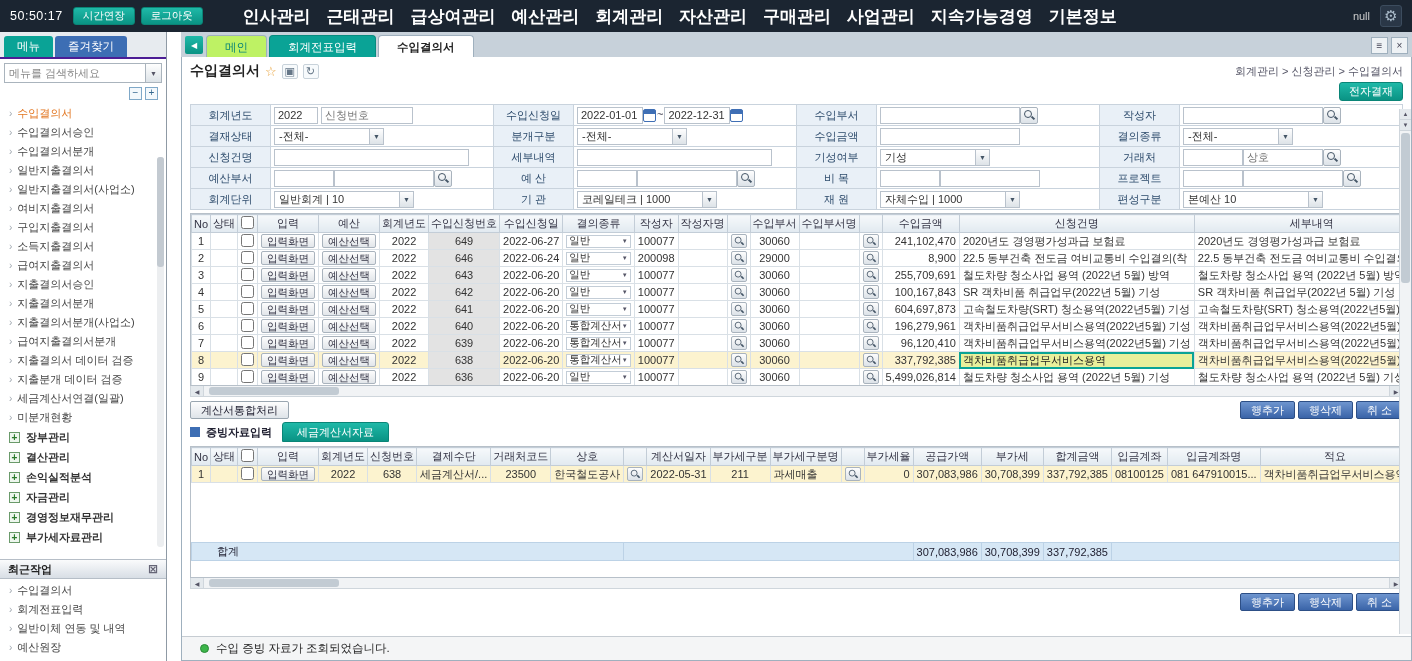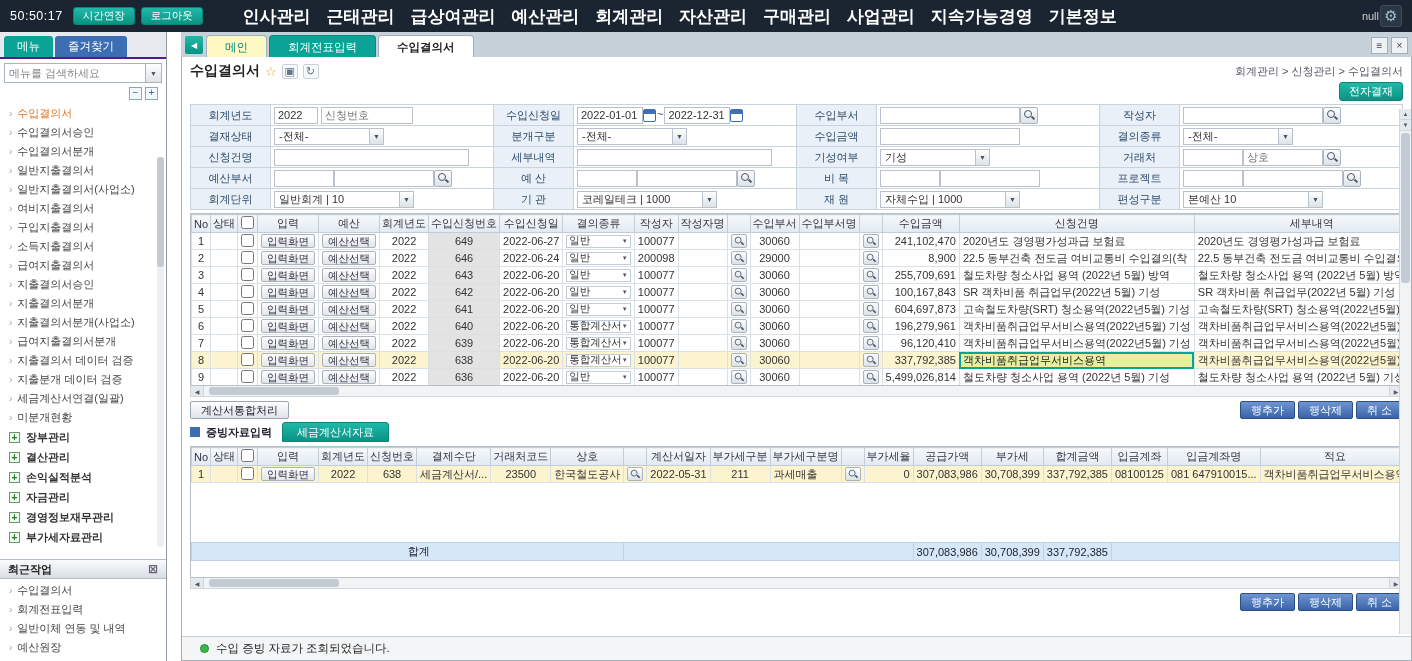--- a/index.html
+++ b/index.html
@@ -6,21 +6,21 @@
 html,body{width:1412px;height:661px;}
 body{position:relative;font-family:"Liberation Sans","DejaVu Sans",sans-serif;font-size:11px;color:#333;background:#fff;overflow:hidden;}
 
 
 .topbar{position:absolute;top:0;left:0;right:0;height:32px;background:#1b2531;display:flex;align-items:center;padding:0 10px;gap:6px;z-index:10;}
 .timer{color:#fff;font-size:12.5px;margin-right:4px;letter-spacing:.5px;}
 .teal-btn{background:linear-gradient(#1fb9a8,#0a9384);color:#fff;border:1px solid #0a8577;border-radius:3px;font-size:11px;height:19px;padding:0 9px;cursor:pointer;font-family:inherit;}
 .teal-btn.sm{height:18px;font-size:10.5px;text-align:center;}
 .top-menus{display:flex;width:890px;justify-content:space-around;margin-left:26px;}
 .top-menu-item{color:#fff;font-size:17px;font-weight:bold;cursor:pointer;padding:4px 4px;white-space:nowrap;}
-.top-right{margin-left:auto;display:flex;align-items:center;gap:1px;}
+.top-right{margin-left:auto;display:flex;align-items:center;gap:10px;}
 .user-label{color:#ccc;font-size:11px;}
 .gear{color:#a9bac9;font-size:15px;background:#2a3747;border:1px solid #3c4c5e;border-radius:3px;width:22px;height:22px;display:flex;align-items:center;justify-content:center;cursor:pointer;}
 
 
 .sidebar{position:absolute;top:32px;left:0;width:167px;bottom:0;background:#fff;border-right:1px solid #8f9aa5;display:flex;flex-direction:column;}
 .side-tabs{display:flex;gap:2px;padding:4px 4px 0;background:#e7ebef;}
 .side-tab{height:21px;line-height:21px;padding:0 13px;color:#fff;font-size:11.5px;border-radius:3px 3px 0 0;cursor:pointer;}
 .side-tab.teal{background:#0aa396;}
 .side-tab.blue{background:#3d6eb4;}
 .side-search{padding:4px 4px 2px;border-top:2px solid #4c1d95;}
@@ -39,21 +39,21 @@
 .side-thumb{width:7px;height:110px;background:#c3cad1;border-radius:3px;}
 .recent-bar{height:20px;background:linear-gradient(#fafbfc,#d8dee5);border-top:1px solid #b6bec7;border-bottom:1px solid #b6bec7;display:flex;align-items:center;justify-content:space-between;padding:0 8px;font-weight:bold;color:#222;}
 .clear-icon{color:#667;cursor:pointer;font-size:12px;}
 .recent-list{padding:2px 0 4px 9px;}
 
 
 .main{position:absolute;top:32px;left:181px;right:0;bottom:0;background:#cfd8e0;display:flex;flex-direction:column;}
 .tabbar{height:25px;background:#c7d1da;display:flex;align-items:flex-end;padding:0 4px;gap:3px;}
 .tab-nav{width:18px;height:18px;background:linear-gradient(#1fb9a8,#0a9384);color:#fff;font-size:8px;display:flex;align-items:center;justify-content:center;border-radius:2px;margin-bottom:3px;cursor:pointer;}
 .tabs{display:flex;gap:2px;flex:1;align-items:flex-end;}
-.tab{height:22px;line-height:22px;padding:0 18px;background:#fef9c3;color:#0a8577;border:1px solid #9fb0be;border-bottom:none;border-radius:4px 4px 0 0;font-size:11.5px;cursor:pointer;white-space:nowrap;}
+.tab{height:22px;line-height:22px;padding:0 18px;background:#bef264;color:#0a8577;border:1px solid #9fb0be;border-bottom:none;border-radius:4px 4px 0 0;font-size:11.5px;cursor:pointer;white-space:nowrap;}
 .tab.teal-tab{background:#0aa396;color:#fff;border-color:#078a7e;}
 .tab.active{background:#fff;color:#222;font-weight:bold;}
 .tab-tool{width:17px;height:17px;background:#eef2f5;border:1px solid #9fb0be;display:flex;align-items:center;justify-content:center;font-size:10px;color:#445;margin-bottom:3px;cursor:pointer;}
 .panel{flex:1;background:#fff;border:1px solid #9fb0be;border-top:none;position:relative;padding:4px 8px 0;overflow:hidden;}
 
 .title-row{display:flex;justify-content:space-between;align-items:center;height:20px;}
 .title-left{display:flex;align-items:center;gap:5px;}
 .title-left h1{font-size:14px;font-weight:bold;color:#222;}
 .star{color:#e8a33d;font-size:13px;cursor:pointer;}
 .mini-ic{color:#678;font-size:11px;border:1px solid #c8d2da;background:#f7fafc;width:16px;height:15px;display:inline-flex;align-items:center;justify-content:center;border-radius:2px;cursor:pointer;}
@@ -797,21 +797,21 @@
               <td style="text-align: right;">30,708,399</td>
               <td style="text-align: right;">337,792,385</td>
               <td style="text-align: center;">08100125</td>
               <td class="trunc">081 647910015...</td>
               <td class="trunc">객차비품취급업무서비스용역</td>
             </tr>
             <tr class="spacer-row">
               <td colspan="21" style="height: 60px;"></td>
             </tr>
             <tr class="sum-row">
-              <td colspan="9" style="text-align: center; padding-left: 25px;">합계</td>
+              <td colspan="9" style=" padding-left: 25px;">합계</td>
               <td colspan="6"></td>
               <td colspan="1" style="text-align: right;">307,083,986</td>
               <td colspan="1" style="text-align: right;">30,708,399</td>
               <td colspan="1" style="text-align: right;">337,792,385</td>
               <td colspan="3"></td>
             </tr>
           </tbody>
         </table>
     </div>
     <div class="hscroll">

